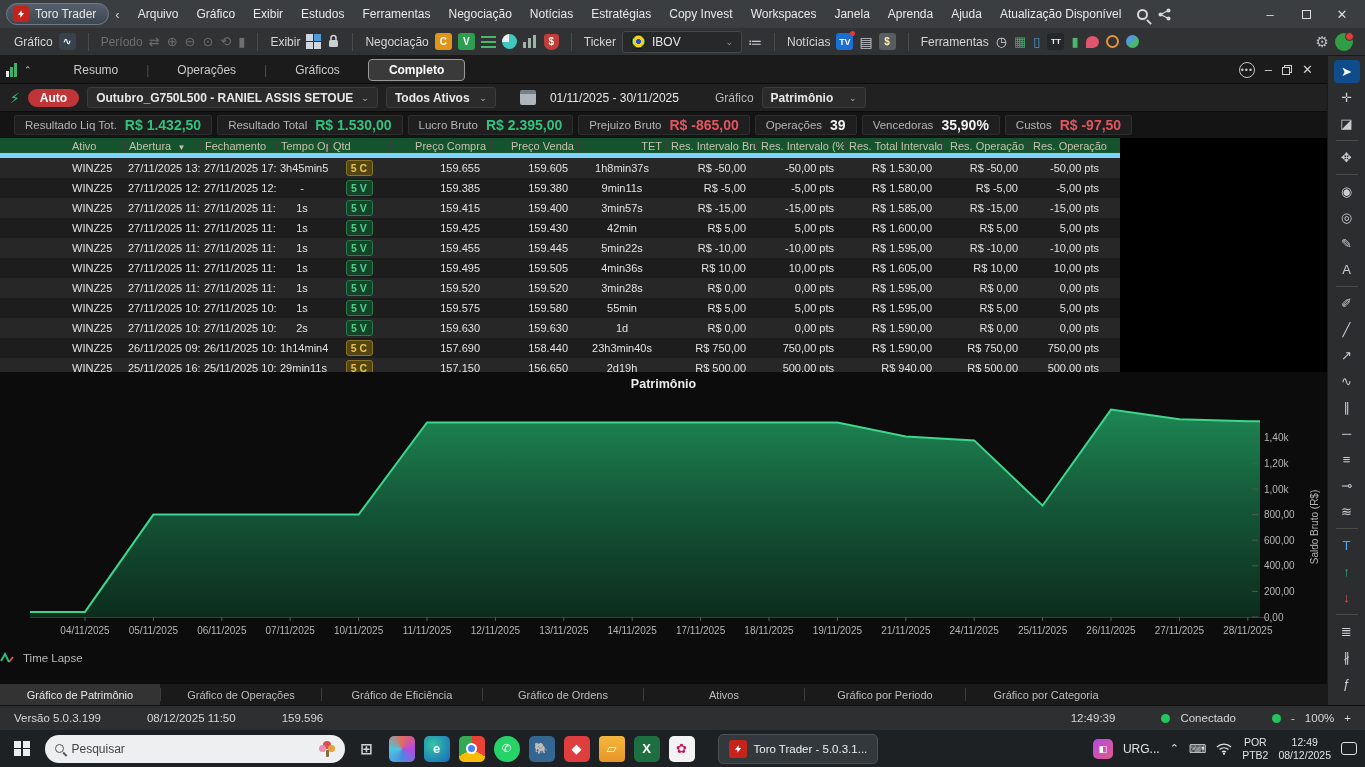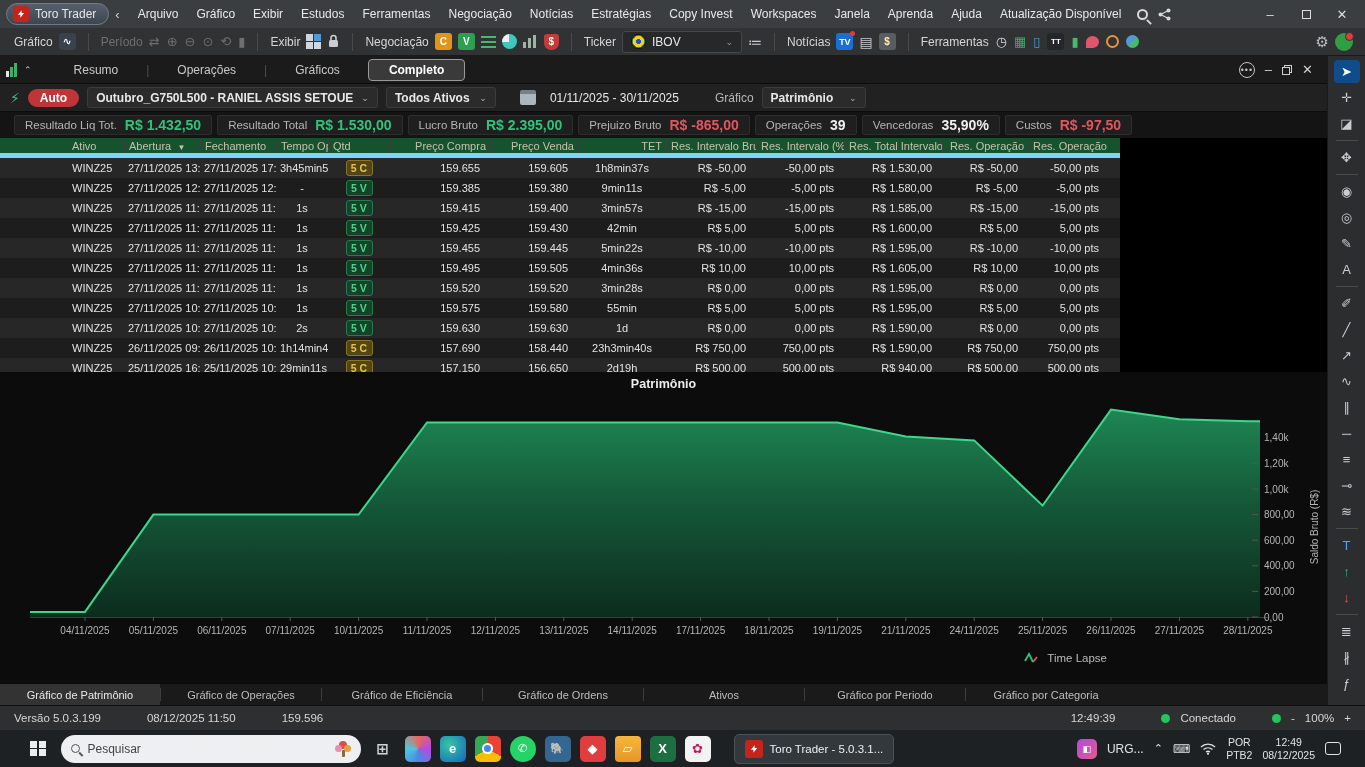--- a/index.html
+++ b/index.html
@@ -99,42 +99,42 @@
   .cell { font-size:11px; color:#e2e2e2; overflow:hidden; white-space:nowrap; padding:0 4px; }
   .c-right { text-align:right; padding-right:10px; } .c-center { text-align:center; }
   .rowflag { width:14px; height:14px; border-radius:50%; background:radial-gradient(circle at 50% 50%, #2753b8 0 2.5px, #f5d020 2.5px 5px, #2f9e44 5px); margin-left:14px; }
   .qtd-badge { display:inline-block; min-width:27px; text-align:center; font-size:10.5px; font-weight:bold; border-radius:3px; padding:1px 3px; }
   .qtd-C { background:#544614; color:#e6c44d; border:1px solid #8a7526; }
   .qtd-V { background:#15432a; color:#4ed188; border:1px solid #2a7a4a; }
 
   
   .chartpanel { position:relative; height:311px; background:#0c0c0c; }
   .chart-title { position:absolute; top:5px; left:0; width:1327px; text-align:center; font-weight:bold; font-size:12.5px; color:#ececec; }
-  .legend { position:absolute; top:280px; left:0; width:1107px; display:flex; justify-content:flex-end; align-items:center; gap:7px; color:#b9b9b9; font-size:11.5px; }
+  .legend { position:absolute; top:280px; left:0; width:1107px; display:flex; justify-content:flex-start; align-items:center; gap:7px; color:#b9b9b9; font-size:11.5px; }
 
   
   .bottomtabs { position:relative; height:22px; background:#1a1a1a; display:flex; align-items:stretch; border-top:1px solid #0a0a0a; }
   .btab { display:flex; align-items:center; justify-content:center; font-size:11px; color:#bdbdbd; width:160px; }
   .btab.active { background:#333333; color:#e8e8e8; }
   .btsep { width:1px; background:#3c3c3c; margin:4px 0; }
 
   
   .sidebar { position:absolute; right:0; top:0; width:38px; height:649px; background:#2b2d2f; display:flex; flex-direction:column; align-items:center; padding-top:4px; gap:3px; border-left:1px solid #1a1a1a; }
   .stool { width:26px; height:23px; display:flex; align-items:center; justify-content:center; color:#c9ced3; font-size:13px; border-radius:4px; }
   .stool.active { background:#0f4c8c; color:#fff; }
   .sdiv { width:22px; height:1px; background:#4a4a4a; margin:2px 0; }
 
   
   .statusbar { position:absolute; top:705px; left:0; width:1365px; height:25px; background:#2d2f30; display:flex; align-items:center; font-size:11.5px; color:#d6d6d6; padding:0 14px; border-top:1px solid #101010; }
   .sb-item { margin-right:46px; }
   .sb-right { margin-left:auto; display:flex; align-items:center; gap:10px; }
   .gdot { width:9px; height:9px; border-radius:50%; background:#22c55e; display:inline-block; }
 
   
-  .taskbar { position:absolute; top:730px; left:0; width:1365px; height:37px; background:#1d2124; display:flex; align-items:center; padding:0 24px; gap:9px; }
+  .taskbar { position:absolute; top:730px; left:0; width:1365px; height:37px; background:#1d2124; display:flex; align-items:center; padding:0 8px; gap:9px; }
   .winlogo { display:grid; grid-template-columns:7px 7px; grid-template-rows:7px 7px; gap:1.5px; margin:0 6px; }
   .winlogo i { background:#eaeef2; }
   .search-pill { width:300px; height:28px; background:#edeff1; border-radius:14px; display:flex; align-items:center; gap:8px; padding:0 10px; color:#444; font-size:12px; }
   .mag-d { position:relative; width:9px; height:9px; border:1.5px solid #555; border-radius:50%; }
   .mag-d::after { content:""; position:absolute; width:1.5px; height:5px; background:#555; left:8px; top:7px; transform:rotate(-45deg); }
   .tree-ico { margin-left:auto; position:relative; width:16px; height:16px; }
   .tree-ico i { position:absolute; border-radius:50%; }
   .tree-ico i:nth-child(1){ width:8px;height:8px;background:#d94f4f;left:4px;top:0; }
   .tree-ico i:nth-child(2){ width:7px;height:7px;background:#e88fb0;left:0;top:4px; }
   .tree-ico i:nth-child(3){ width:7px;height:7px;background:#e8a13a;right:0;top:4px; }

